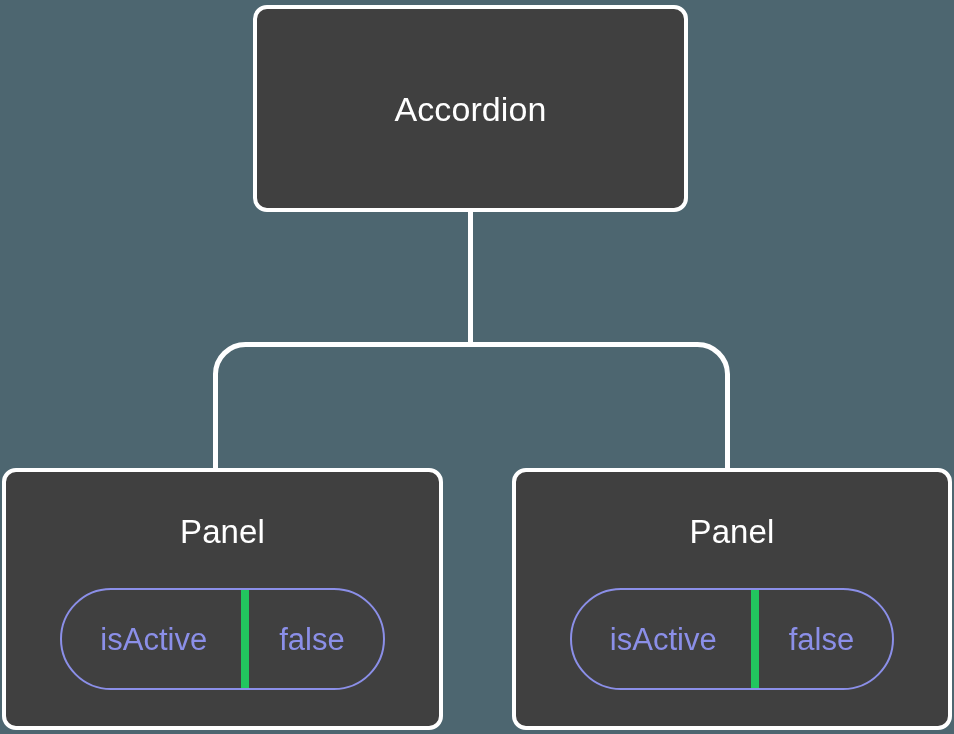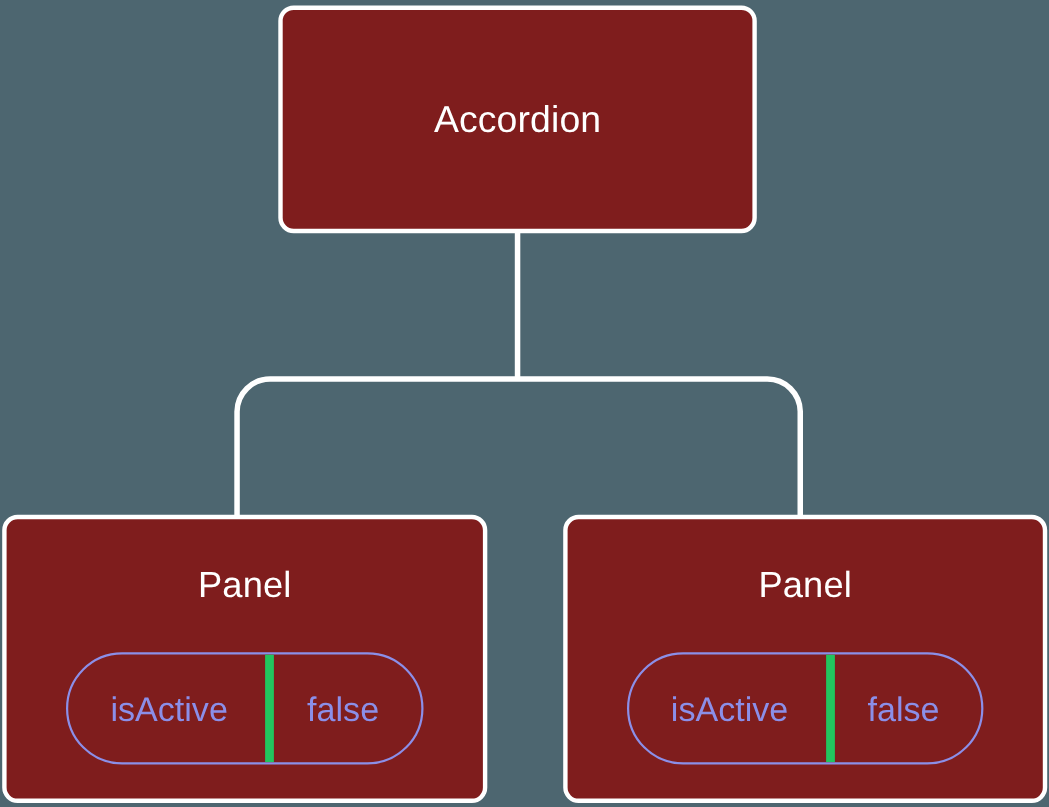--- a/index.html
+++ b/index.html
@@ -24,21 +24,21 @@
     top: 0;
     width: 954px;
     height: 734px;
     overflow: visible;
   }
 
   
   .node {
     position: absolute;
     box-sizing: border-box;
-    background: #7f1d1d;
+    background: #404040;
     border: 4px solid #ffffff;
     border-radius: 14px;
     display: flex;
     flex-direction: column;
     align-items: center;
     z-index: 2;
   }
 
   .node-root {
     left: 253px;
@@ -46,37 +46,36 @@
     width: 435px;
     height: 207px;
     justify-content: center;
   }
 
   .node-child {
     top: 468px;
     height: 262px;               
     justify-content: flex-start;
     padding-top: 43px;
-    gap: 32px;
   }
   .node-child.left  { left: 2px;   width: 441px; }
   .node-child.right { left: 512px; width: 440px; }
 
   .node-title {
     color: #ffffff;
     font-size: 33px;
     line-height: 1;
     letter-spacing: 0.1px;
     white-space: nowrap;
   }
   .node-root .node-title { font-size: 34px; }
 
   
   .pill {
-    margin-top: 13px;
+    margin-top: 40px;
     display: flex;
     align-items: stretch;
     border: 2px solid #8b8fe8;
     border-radius: 999px;
     height: 102px;
     box-sizing: border-box;
     overflow: hidden;
   }
   .pill-cell {
     display: flex;

